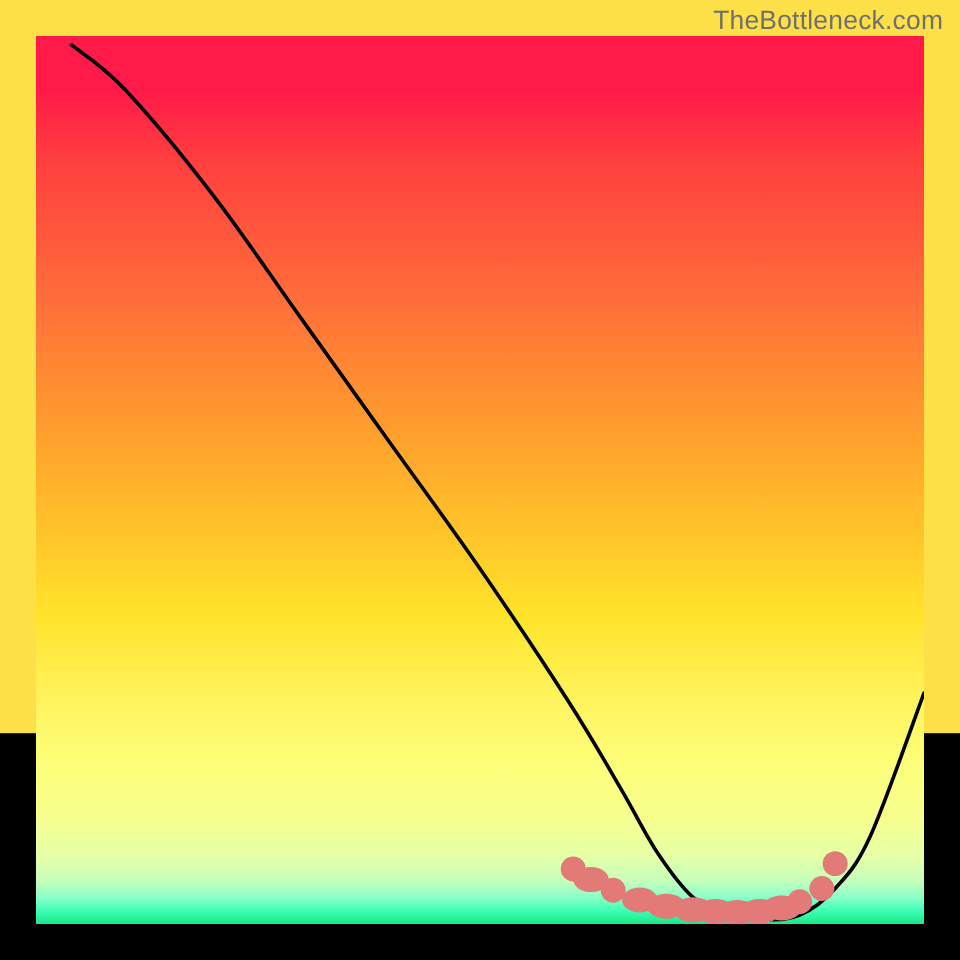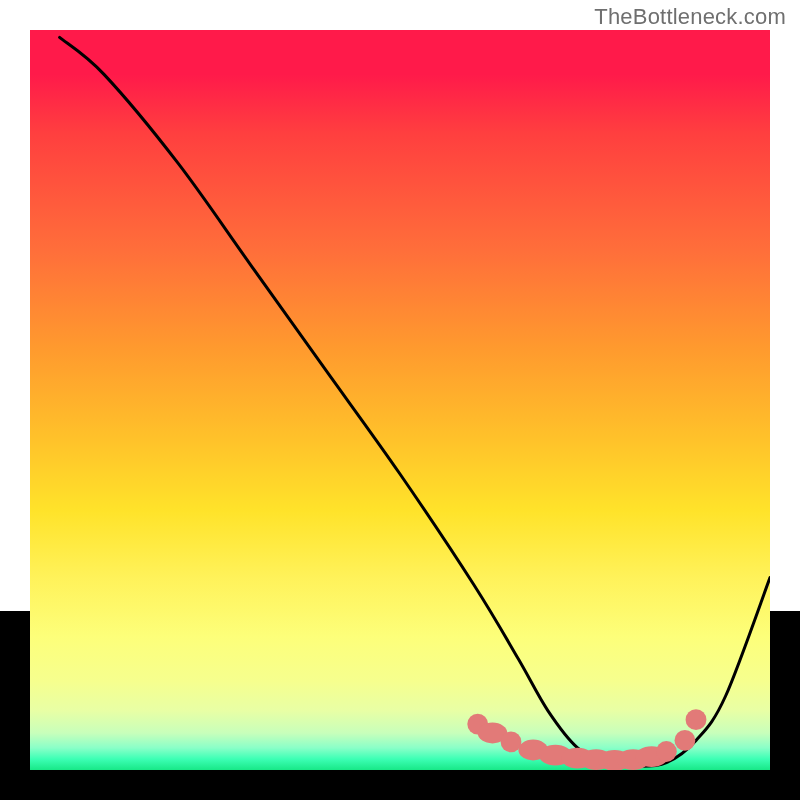--- a/index.html
+++ b/index.html
@@ -9,21 +9,21 @@
     height: 800px;
     background: #000;
     overflow: hidden;
   }
   .frame {
     position: absolute;
     top: 0;
     left: 0;
     width: 800px;
     height: 611px;
-    background: #ffffff;
+    background: #fde047;
   }
   .plot {
     position: absolute;
     top: 30px;
     left: 30px;
     width: 740px;
     height: 740px;
     overflow: hidden;
   }
   .gradient {

